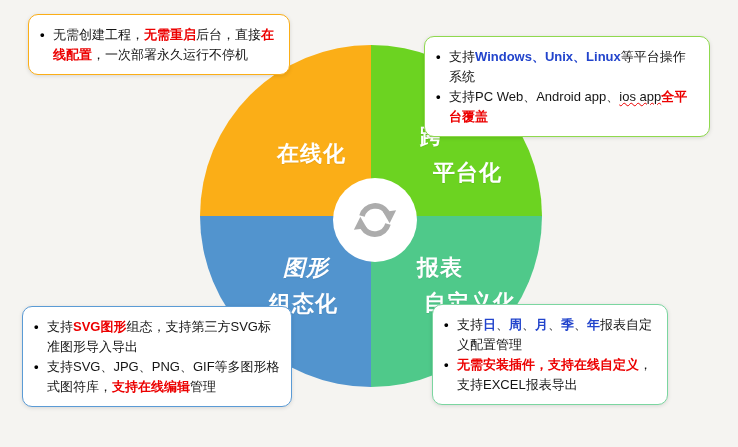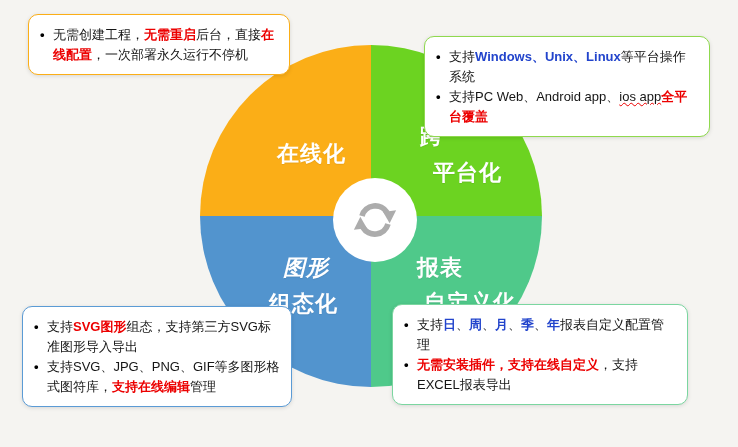--- a/index.html
+++ b/index.html
@@ -71,21 +71,21 @@
     padding: 9px 11px;
     font-size: 13px;
     line-height: 1.5;
     color: #151515;
     box-shadow: 0 1px 4px rgba(0,0,0,0.12);
     z-index: 2;
   }
   .c-online  { left: 28px;  top: 14px;  width: 262px; border-color: var(--callout-border-online); }
   .c-cross   { left: 424px; top: 14px;  width: 286px; border-color: var(--callout-border-cross); margin-top: 22px; }
   .c-graphic { left: 22px;  top: 306px; width: 270px; border-color: var(--callout-border-graphic); }
-  .c-report  { left: 392px; top: 304px; width: 296px; border-color: var(--callout-border-report); }
+  .c-report  { left: 432px; top: 304px; width: 236px; border-color: var(--callout-border-report); }
 
   .callout ul { margin: 0; padding: 0; list-style: none; }
   .callout li { position: relative; padding-left: 13px; margin: 1px 0; }
   .callout li::before {
     content: "\2022";
     position: absolute;
     left: 0; top: 0;
     color: #000;
     font-weight: bold;
   }

